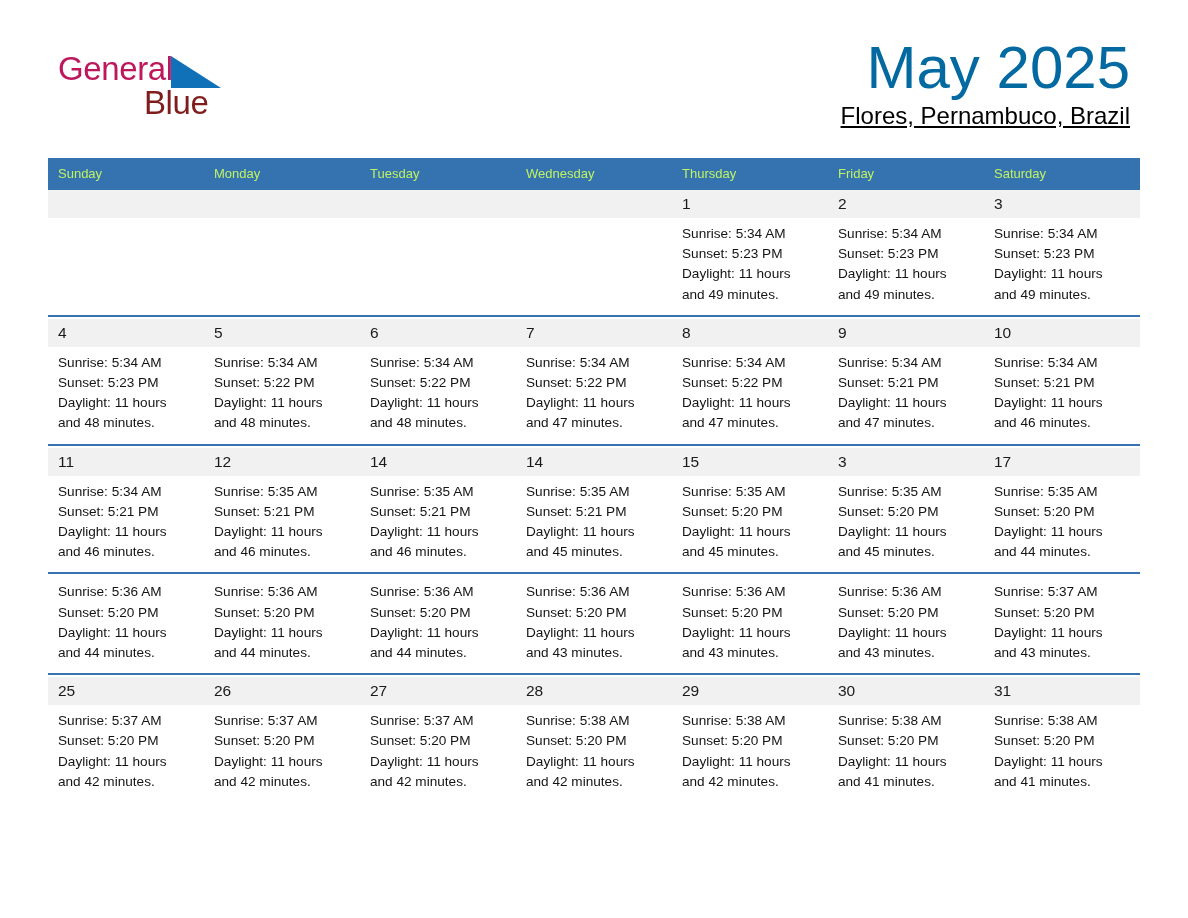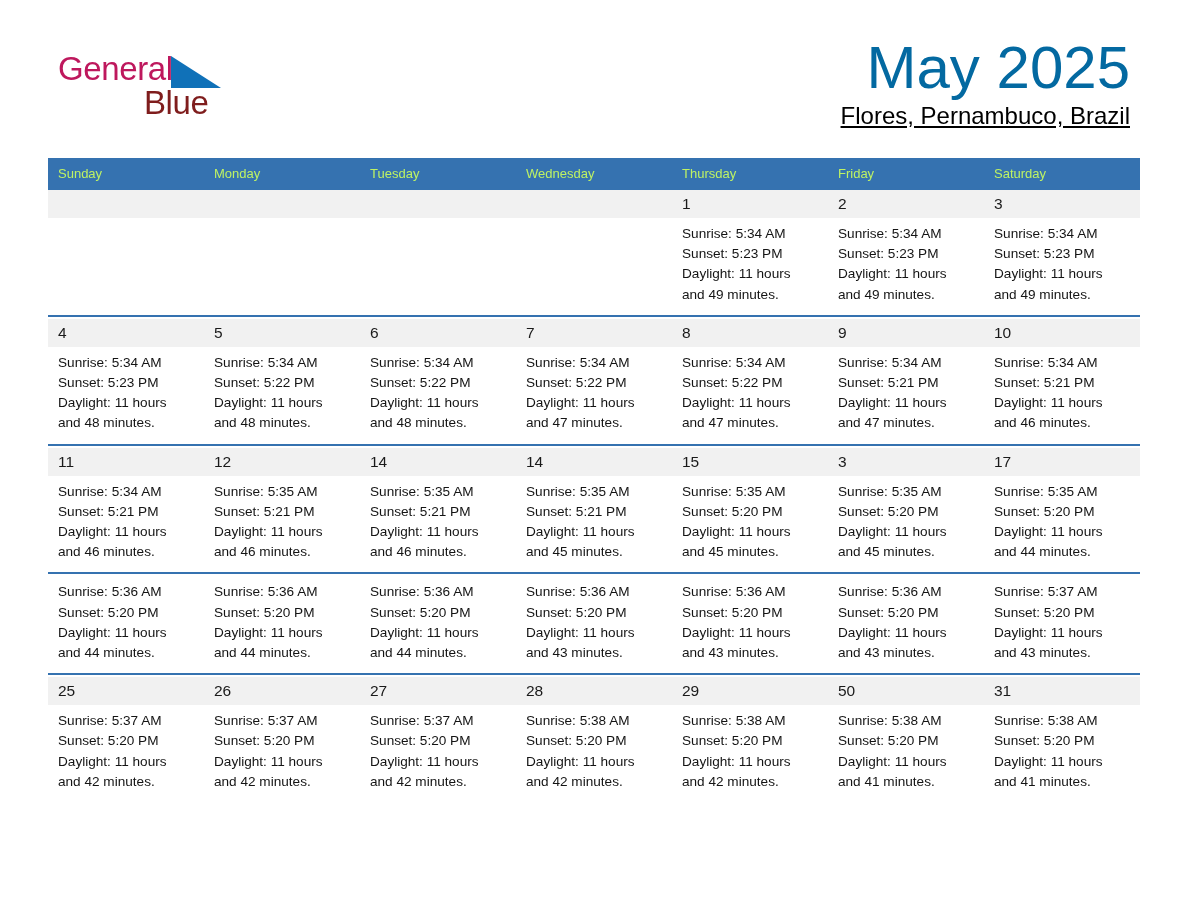--- a/index.html
+++ b/index.html
@@ -415,21 +415,21 @@
         <tr class="week-sep">
           <td colspan="7"></td>
         </tr>
 
         <tr class="daynum-row">
           <td>25</td>
           <td>26</td>
           <td>27</td>
           <td>28</td>
           <td>29</td>
-          <td>50</td>
+          <td>30</td>
           <td>31</td>
         </tr>
         <tr class="detail-row">
           <td>
             <span class="detail-line">Sunrise: 5:37 AM</span>
             <span class="detail-line">Sunset: 5:20 PM</span>
             <span class="detail-line">Daylight: 11 hours</span>
             <span class="detail-line">and 42 minutes.</span>
           </td>
           <td>

